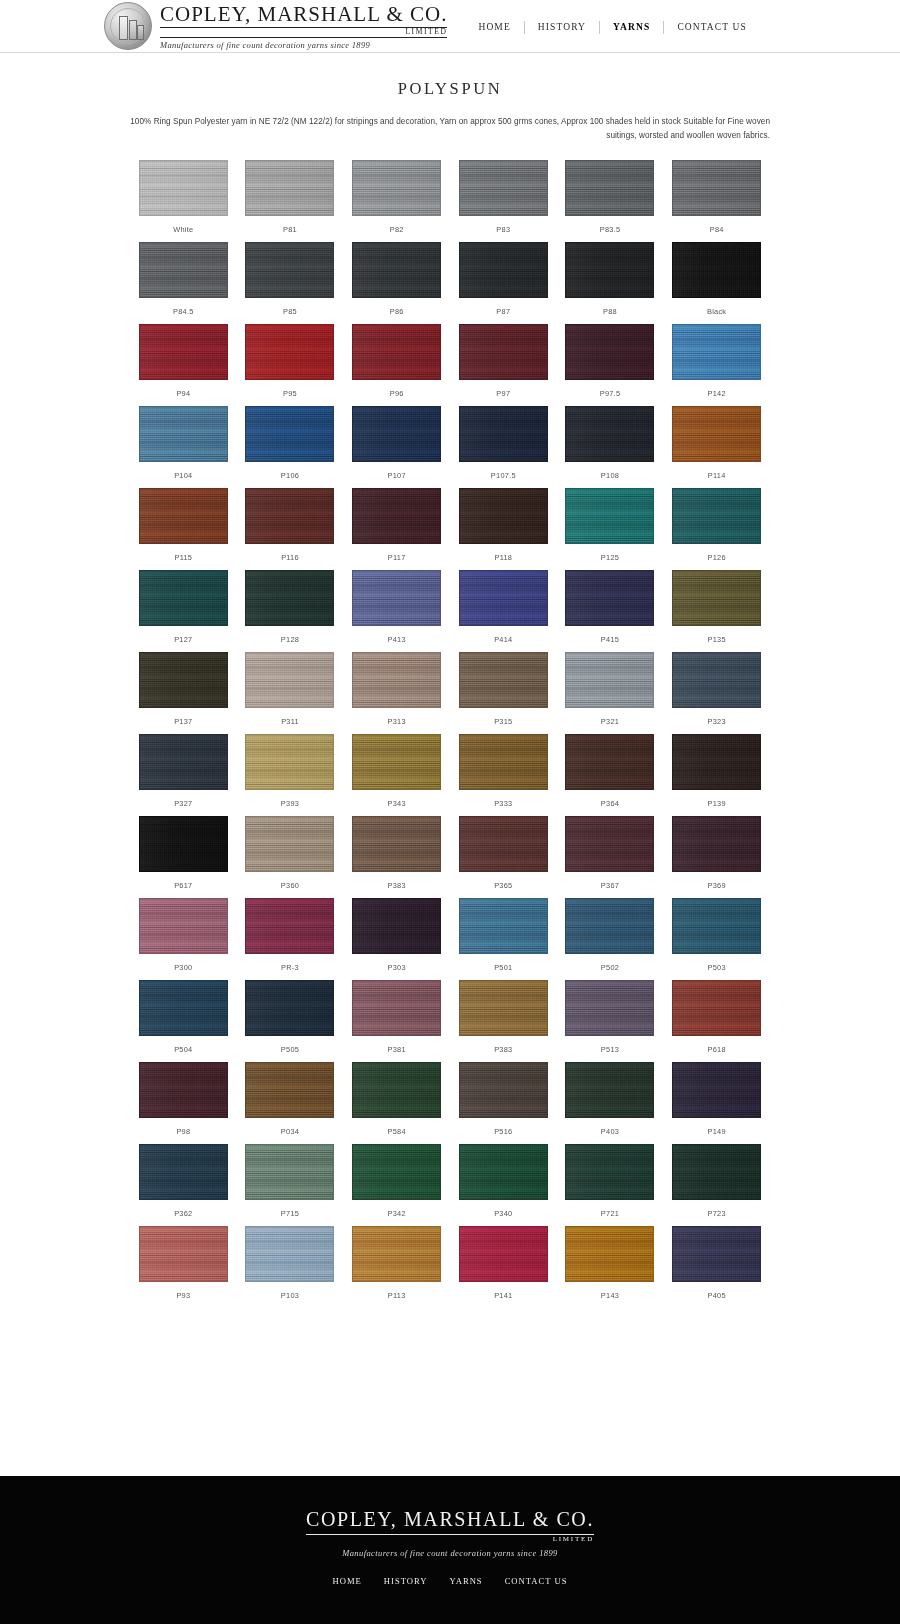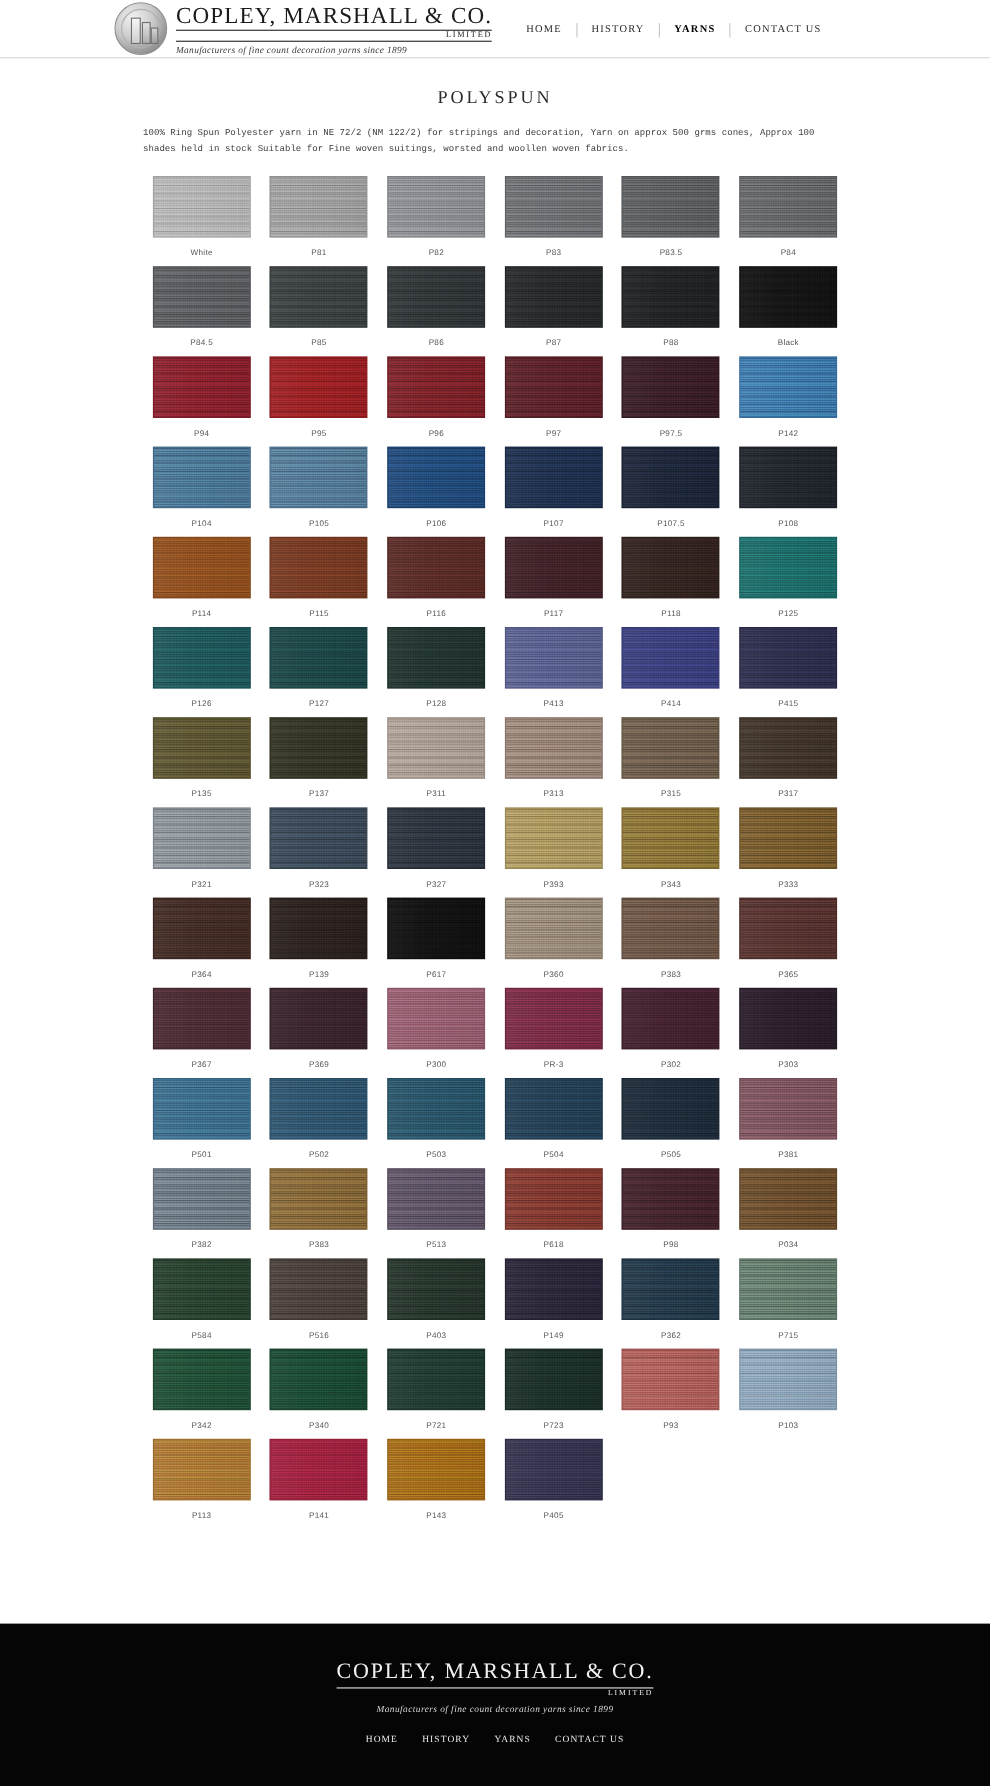--- a/index.html
+++ b/index.html
@@ -85,24 +85,23 @@
   
   .content { padding-top:26px; }
   .page-title {
     text-align:center;
     font-family:"Liberation Serif", serif;
     font-size:16.5px; letter-spacing:2.6px; color:#2b2b2b;
     font-weight:400;
   }
   .intro {
     margin:16px auto 0;
-    width:640px; text-align:left;
+    width:640px; text-align:right;
     font-size:8.2px; line-height:1.75; color:#3d3d3d;
     letter-spacing:0.05px;
-    font-family:Liberation Mono, monospace;
   }
 
   
   .grid {
     width:640px; margin:16px auto 0;
     display:grid;
     grid-template-columns:repeat(6, 1fr);
     column-gap:0px; row-gap:0px;
   }
   .cell {
@@ -290,24 +289,20 @@
       </div>
       <div class="cell">
         <div class="sw" style="background-color: rgb(61, 124, 176);"></div>
         <div class="sw-label">P142</div>
       </div>
       <div class="cell">
         <div class="sw" style="background-color: rgb(74, 120, 152);"></div>
         <div class="sw-label">P104</div>
       </div>
       <div class="cell">
-        <div class="sw" style="background-color: rgb(85, 125, 155);"></div>
-        <div class="sw-label">P105</div>
-      </div>
-      <div class="cell">
         <div class="sw" style="background-color: rgb(31, 74, 124);"></div>
         <div class="sw-label">P106</div>
       </div>
       <div class="cell">
         <div class="sw" style="background-color: rgb(29, 47, 78);"></div>
         <div class="sw-label">P107</div>
       </div>
       <div class="cell">
         <div class="sw" style="background-color: rgb(27, 37, 57);"></div>
         <div class="sw-label">P107.5</div>
@@ -378,24 +373,20 @@
       </div>
       <div class="cell">
         <div class="sw" style="background-color: rgb(156, 133, 121);"></div>
         <div class="sw-label">P313</div>
       </div>
       <div class="cell">
         <div class="sw" style="background-color: rgb(110, 93, 75);"></div>
         <div class="sw-label">P315</div>
       </div>
       <div class="cell">
-        <div class="sw" style="background-color: rgb(64, 52, 42);"></div>
-        <div class="sw-label">P317</div>
-      </div>
-      <div class="cell">
         <div class="sw" style="background-color: rgb(142, 149, 156);"></div>
         <div class="sw-label">P321</div>
       </div>
       <div class="cell">
         <div class="sw" style="background-color: rgb(59, 74, 88);"></div>
         <div class="sw-label">P323</div>
       </div>
       <div class="cell">
         <div class="sw" style="background-color: rgb(43, 51, 61);"></div>
         <div class="sw-label">P327</div>
@@ -446,24 +437,20 @@
       </div>
       <div class="cell">
         <div class="sw" style="background-color: rgb(155, 95, 114);"></div>
         <div class="sw-label">P300</div>
       </div>
       <div class="cell">
         <div class="sw" style="background-color: rgb(124, 42, 69);"></div>
         <div class="sw-label">PR-3</div>
       </div>
       <div class="cell">
-        <div class="sw" style="background-color: rgb(67, 32, 47);"></div>
-        <div class="sw-label">P302</div>
-      </div>
-      <div class="cell">
         <div class="sw" style="background-color: rgb(42, 28, 42);"></div>
         <div class="sw-label">P303</div>
       </div>
       <div class="cell">
         <div class="sw" style="background-color: rgb(60, 111, 143);"></div>
         <div class="sw-label">P501</div>
       </div>
       <div class="cell">
         <div class="sw" style="background-color: rgb(46, 85, 112);"></div>
         <div class="sw-label">P502</div>
@@ -476,24 +463,20 @@
         <div class="sw" style="background-color: rgb(34, 63, 85);"></div>
         <div class="sw-label">P504</div>
       </div>
       <div class="cell">
         <div class="sw" style="background-color: rgb(29, 43, 58);"></div>
         <div class="sw-label">P505</div>
       </div>
       <div class="cell">
         <div class="sw" style="background-color: rgb(128, 85, 95);"></div>
         <div class="sw-label">P381</div>
-      </div>
-      <div class="cell">
-        <div class="sw" style="background-color: rgb(111, 124, 136);"></div>
-        <div class="sw-label">P382</div>
       </div>
       <div class="cell">
         <div class="sw" style="background-color: rgb(138, 106, 56);"></div>
         <div class="sw-label">P383</div>
       </div>
       <div class="cell">
         <div class="sw" style="background-color: rgb(94, 83, 102);"></div>
         <div class="sw-label">P513</div>
       </div>
       <div class="cell">

